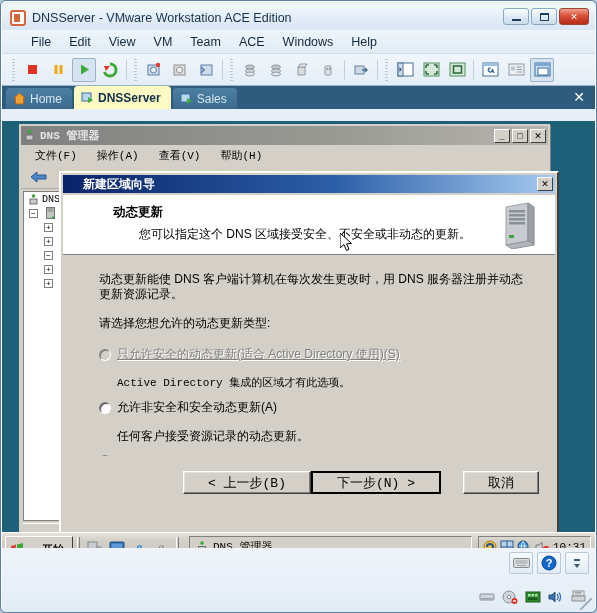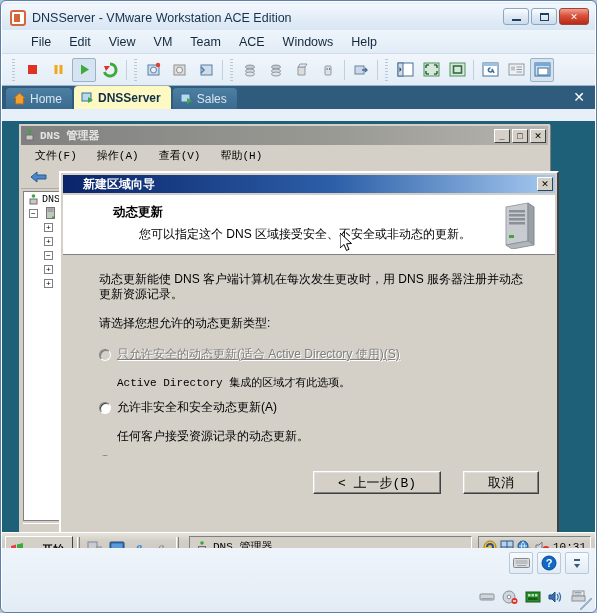--- a/index.html
+++ b/index.html
@@ -597,20 +597,21 @@
                 <div class="radio-desc">此区域不接受资源记录的动态更新。您必须手动更新这些记录。</div>
               </div>
             </div>
 
           </div>
         </div>
 
         <div id="wiz-buttonbar">
           <div id="wiz-buttons">
             <div class="wiz-btn">&lt; 上一步(B)</div>
+            <div class="wiz-btn default">下一步(N) &gt;</div>
             <div class="wiz-btn spaced">取消</div>
           </div>
         </div>
       </div>
     </div>
 
     <svg id="mouse-cursor" viewBox="0 0 14 20">
       <polygon points="0,0 0,15 4,11.5 6.5,17.5 9,16.3 6.6,10.8 11.5,10.5" fill="#fff" stroke="#000" stroke-width="1"></polygon>
     </svg>
 

